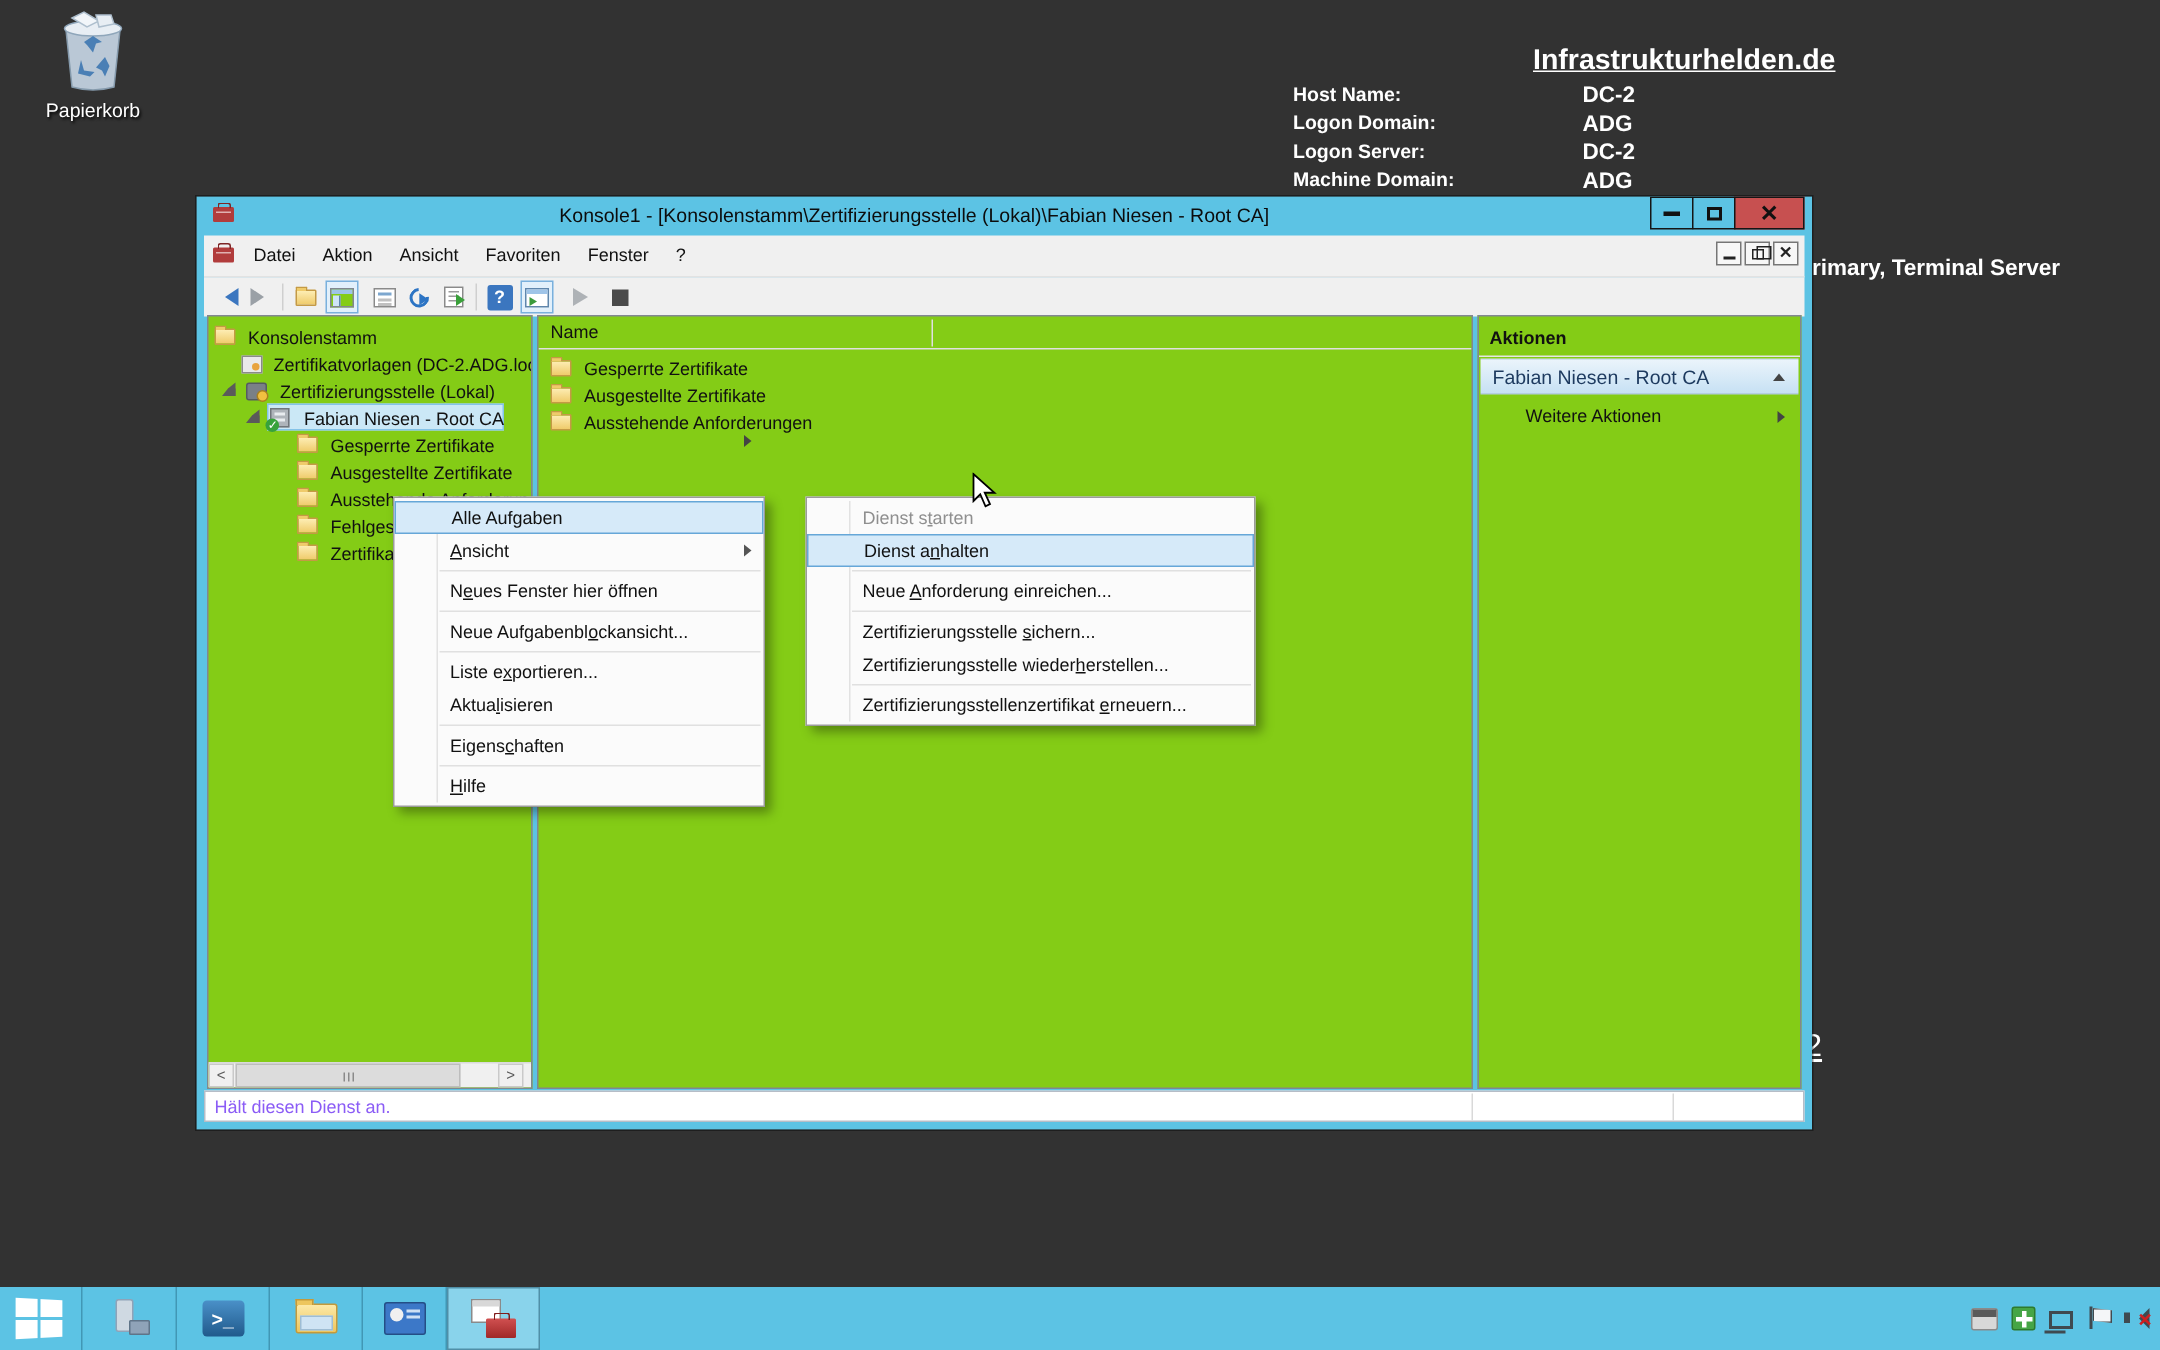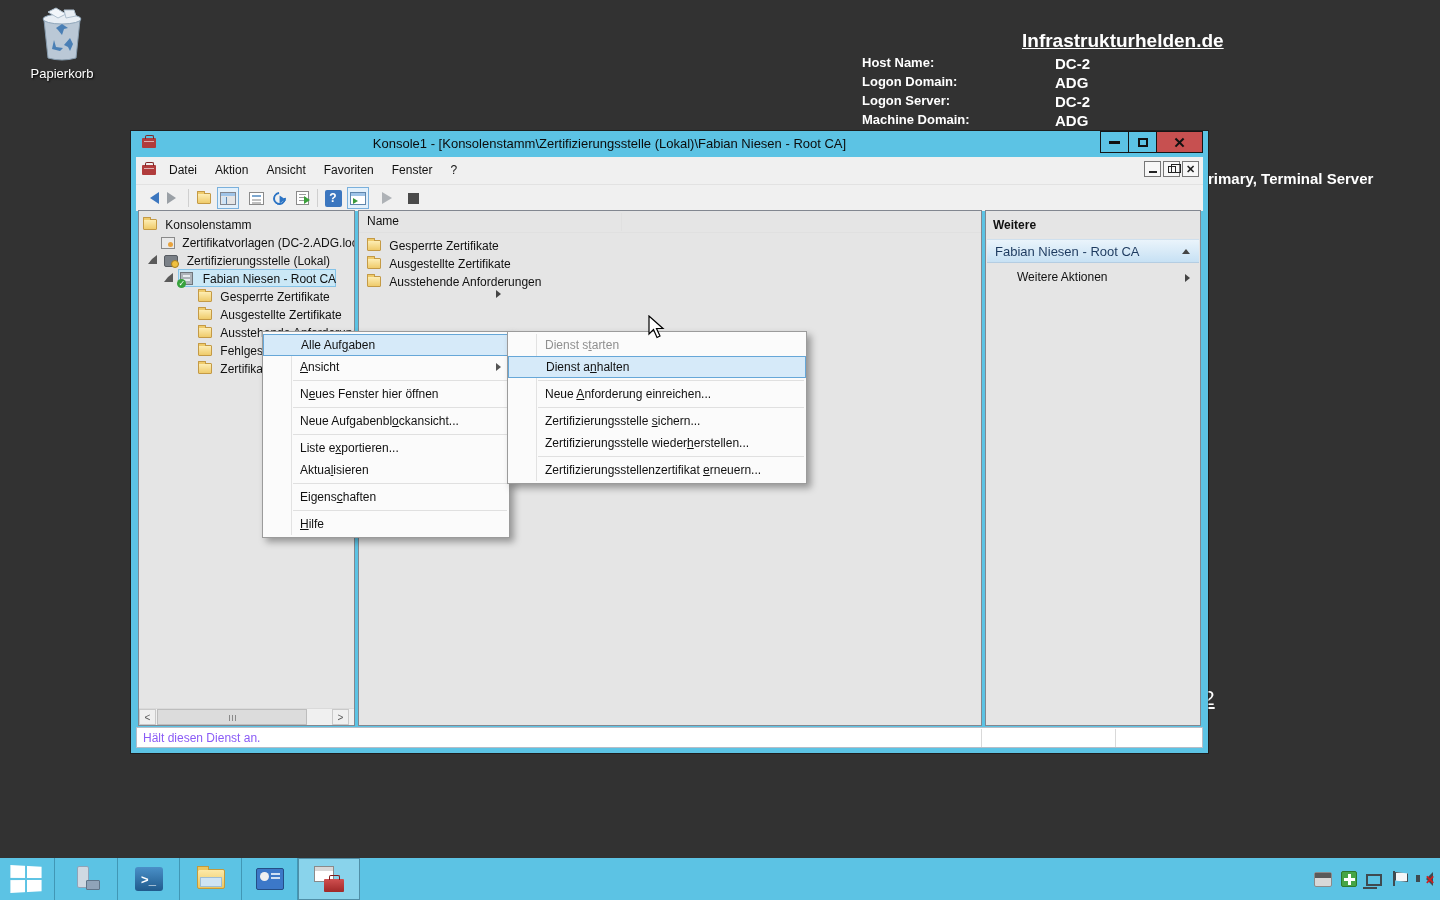--- a/index.html
+++ b/index.html
@@ -54,21 +54,21 @@
   .ico-props::before { content:""; position:absolute; left:2px; top:2px; right:2px; height:2px; background:#7da7cf; box-shadow:0 4px 0 #c0c0c0, 0 7px 0 #c0c0c0; }
   .ico-refresh { width:13px; height:13px; border:2px solid #2c74c4; border-radius:50%; border-top-color:transparent; position:relative; transform:rotate(40deg); }
   .ico-refresh::after { content:""; position:absolute; right:-4px; top:-3px; width:0; height:0; border:4px solid transparent; border-bottom:6px solid #2c74c4; transform:rotate(50deg); }
   .ico-export { width:13px; height:14px; background:#fff; border:1px solid #8a8a8a; position:relative; }
   .ico-export::before { content:""; position:absolute; left:2px; top:2px; width:7px; height:1px; background:#9a9a9a; box-shadow:0 3px 0 #9a9a9a, 0 6px 0 #9a9a9a; }
   .ico-export::after { content:""; position:absolute; right:-6px; bottom:0; width:0; height:0; border:4px solid transparent; border-left:6px solid #3aa03a; }
   .ico-help { width:17px; height:17px; background:#3b76bf; color:#fff; font-weight:bold; font-size:12px; display:flex; align-items:center; justify-content:center; border-radius:2px; }
   .ico-play { width:0; height:0; border:6px solid transparent; border-left:10px solid #aeb2b6; }
   .ico-stop { width:11px; height:11px; background:#4a4a4a; }
 
-  .pane { position:absolute; background:#e5e5e5; border:1px solid #828790; }
+  .pane { position:absolute; background:#84cc16; border:1px solid #828790; }
   .tree-pane { left:7px; top:79px; width:217px; height:516px; overflow:hidden; }
   .list-pane { left:227px; top:79px; width:624px; height:516px; overflow:hidden; }
   .actions-pane { left:854px; top:79px; width:216px; height:516px; overflow:hidden; }
 
   .trow { position:absolute; height:18px; font-size:12px; color:#111; white-space:nowrap; line-height:18px; }
   .folder { width:14px; height:11px; background:linear-gradient(#fdedb3,#efcb6b); border:1px solid #c49a45; border-radius:1px; position:relative; display:inline-block; }
   .folder::before { content:""; position:absolute; left:-1px; top:-3px; width:6px; height:2px; background:#efcb6b; border:1px solid #c49a45; border-bottom:none; border-radius:1px 1px 0 0; }
   .expander { width:0; height:0; border:4px solid transparent; border-right:5px solid #5a5a5a; border-bottom:5px solid #5a5a5a; display:inline-block; }
   .ico-certtpl { width:14px; height:12px; background:#e9e9e9; border:1px solid #8a8a8a; position:relative; }
   .ico-certtpl::after { content:""; position:absolute; right:1px; bottom:1px; width:5px; height:5px; border-radius:50%; background:#e8a33d; }
@@ -321,21 +321,21 @@
       <span class="folder" style="vertical-align:-1px"></span>
       <span style="margin-left:5px">Ausgestellte Zertifikate</span>
     </div>
     <div class="lrow" style="left:8px;top:62px">
       <span class="folder" style="vertical-align:-1px"></span>
       <span style="margin-left:5px">Ausstehende Anforderungen</span>
     </div>
   </div>
 
   <div class="pane actions-pane">
-    <div class="actions-title">Weitere</div>
+    <div class="actions-title">Aktionen</div>
     <div class="actions-group">
       <span>Fabian Niesen - Root CA</span>
       <span class="caret-up"></span>
     </div>
     <div class="actions-item">
       <span>Weitere Aktionen</span>
       <span class="caret-right"></span>
     </div>
   </div>
 
@@ -357,21 +357,21 @@
   <div class="mi">Liste e<u>x</u>portieren...</div>
   <div class="mi">Aktua<u>l</u>isieren</div>
   <div class="msep"></div>
   <div class="mi">Eigens<u>c</u>haften</div>
   <div class="msep"></div>
   <div class="mi"><u>H</u>ilfe</div>
 </div>
 
 <div class="abs" style="left:496px;top:290px;z-index:11;width:0;height:0;border-top:4px solid transparent;border-bottom:4px solid transparent;border-left:5px solid #444"></div>
 
-<div class="menu" style="left:507px;top:283px;width:300px;z-index:12">
+<div class="menu" style="left:537px;top:283px;width:300px;z-index:12">
   <div class="mi disabled">Dienst s<u>t</u>arten</div>
   <div class="mi hl">Dienst a<u>n</u>halten</div>
   <div class="msep"></div>
   <div class="mi">Neue <u>A</u>nforderung einreichen...</div>
   <div class="msep"></div>
   <div class="mi">Zertifizierungsstelle <u>s</u>ichern...</div>
   <div class="mi">Zertifizierungsstelle wieder<u>h</u>erstellen...</div>
   <div class="msep"></div>
   <div class="mi">Zertifizierungsstellenzertifikat <u>e</u>rneuern...</div>
 </div>

